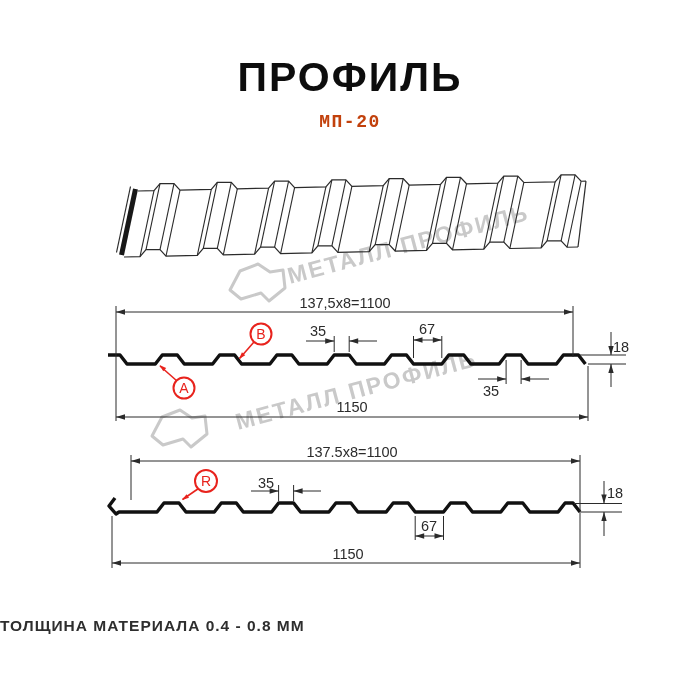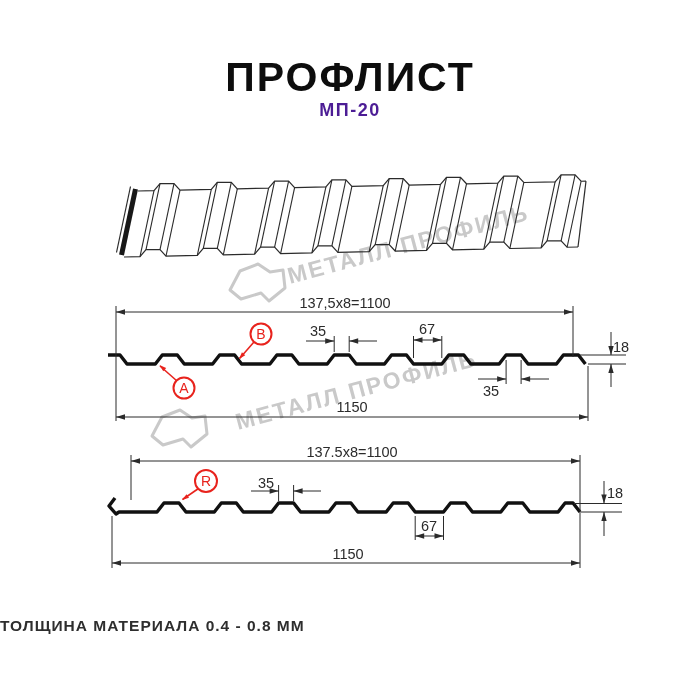--- a/index.html
+++ b/index.html
@@ -1,34 +1,34 @@
 <!DOCTYPE html>
 <html><head>
 <meta charset="utf-8">
 <style>
   html,body{margin:0;padding:0;background:#ffffff;width:700px;height:700px;overflow:hidden;
             font-family:"Liberation Sans",sans-serif;}
   .stage{position:relative;width:700px;height:700px;background:#fff;}
   .title{position:absolute;top:54px;left:0;width:700px;text-align:center;
          font-size:41px;font-weight:bold;letter-spacing:2px;color:#0d0d0d;}
-  .subtitle{position:absolute;top:100px;left:0;width:700px;text-align:center;
-            font-size:18px;font-weight:bold;letter-spacing:1.5px;color:#4c1d95;}
+  .subtitle{position:absolute;top:112px;left:0;width:700px;text-align:center;
+            font-size:18px;font-weight:bold;letter-spacing:1.5px;color:#c2410c;font-family:Liberation Mono, monospace;}
   .footer{position:absolute;top:617px;left:0;width:700px;text-align:left;
           font-size:15.5px;font-weight:bold;letter-spacing:1px;color:#2e2e2e;}
   svg{position:absolute;top:0;left:0;}
   .dim-text{font-family:"Liberation Sans",sans-serif;font-size:14.5px;fill:#2b2b2b;}
   .red-label{font-family:"Liberation Sans",sans-serif;font-size:14px;}
   .wm-text{font-family:"Liberation Sans",sans-serif;font-size:23px;font-weight:bold;letter-spacing:2px;}
 </style>
 </head>
 <body>
 
 <div class="stage">
 
-  <div class="title">ПРОФЛИСТ</div>
+  <div class="title">ПРОФИЛЬ</div>
   <div class="subtitle">МП-20</div>
 
   <svg width="700" height="700" viewBox="0 0 700 700">
 
     <g>
       <g transform="translate(228,264)">
         <path d="M2,26 L12,7 L30,0 L42,8 L55,6 L57,24 L41,37 L33,29 L13,35 Z" fill="none" stroke-width="3" stroke-linejoin="round" stroke="#c9c9c9"></path>
       </g>
       <text class="wm-text" transform="translate(290,284) rotate(-15)" fill="#c9c9c9">МЕТАЛЛ ПРОФИЛЬ</text>
 

